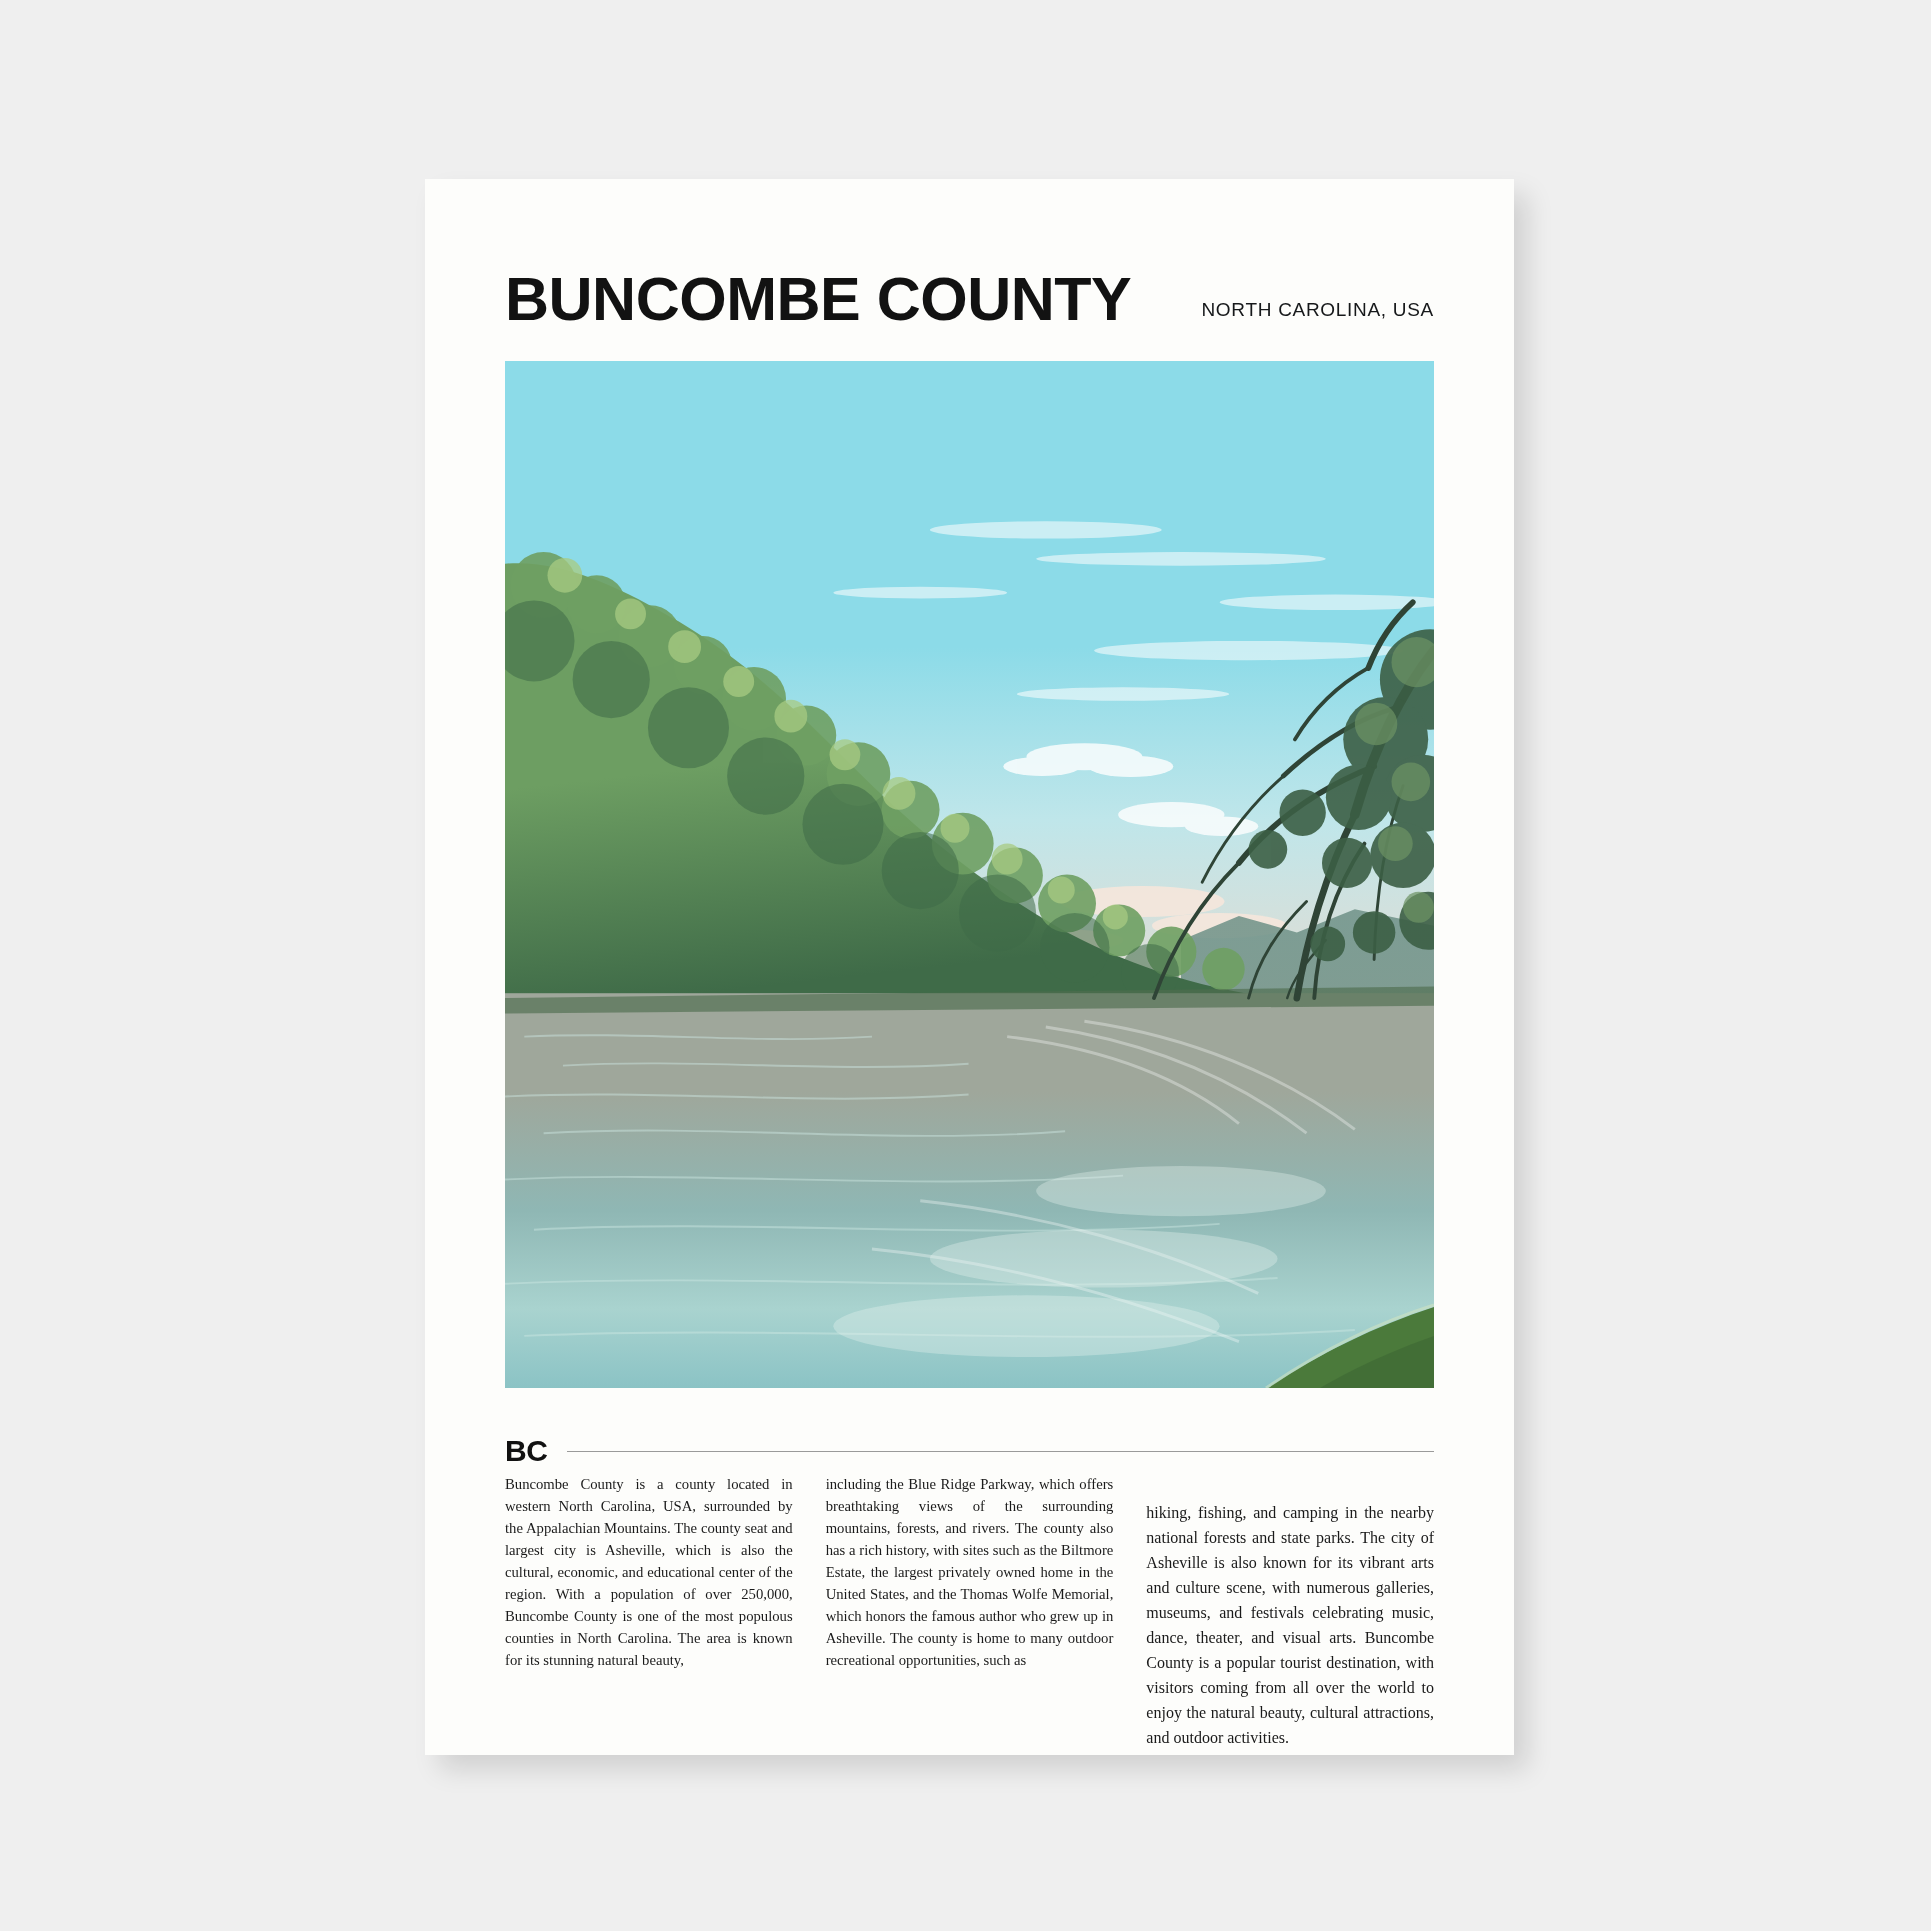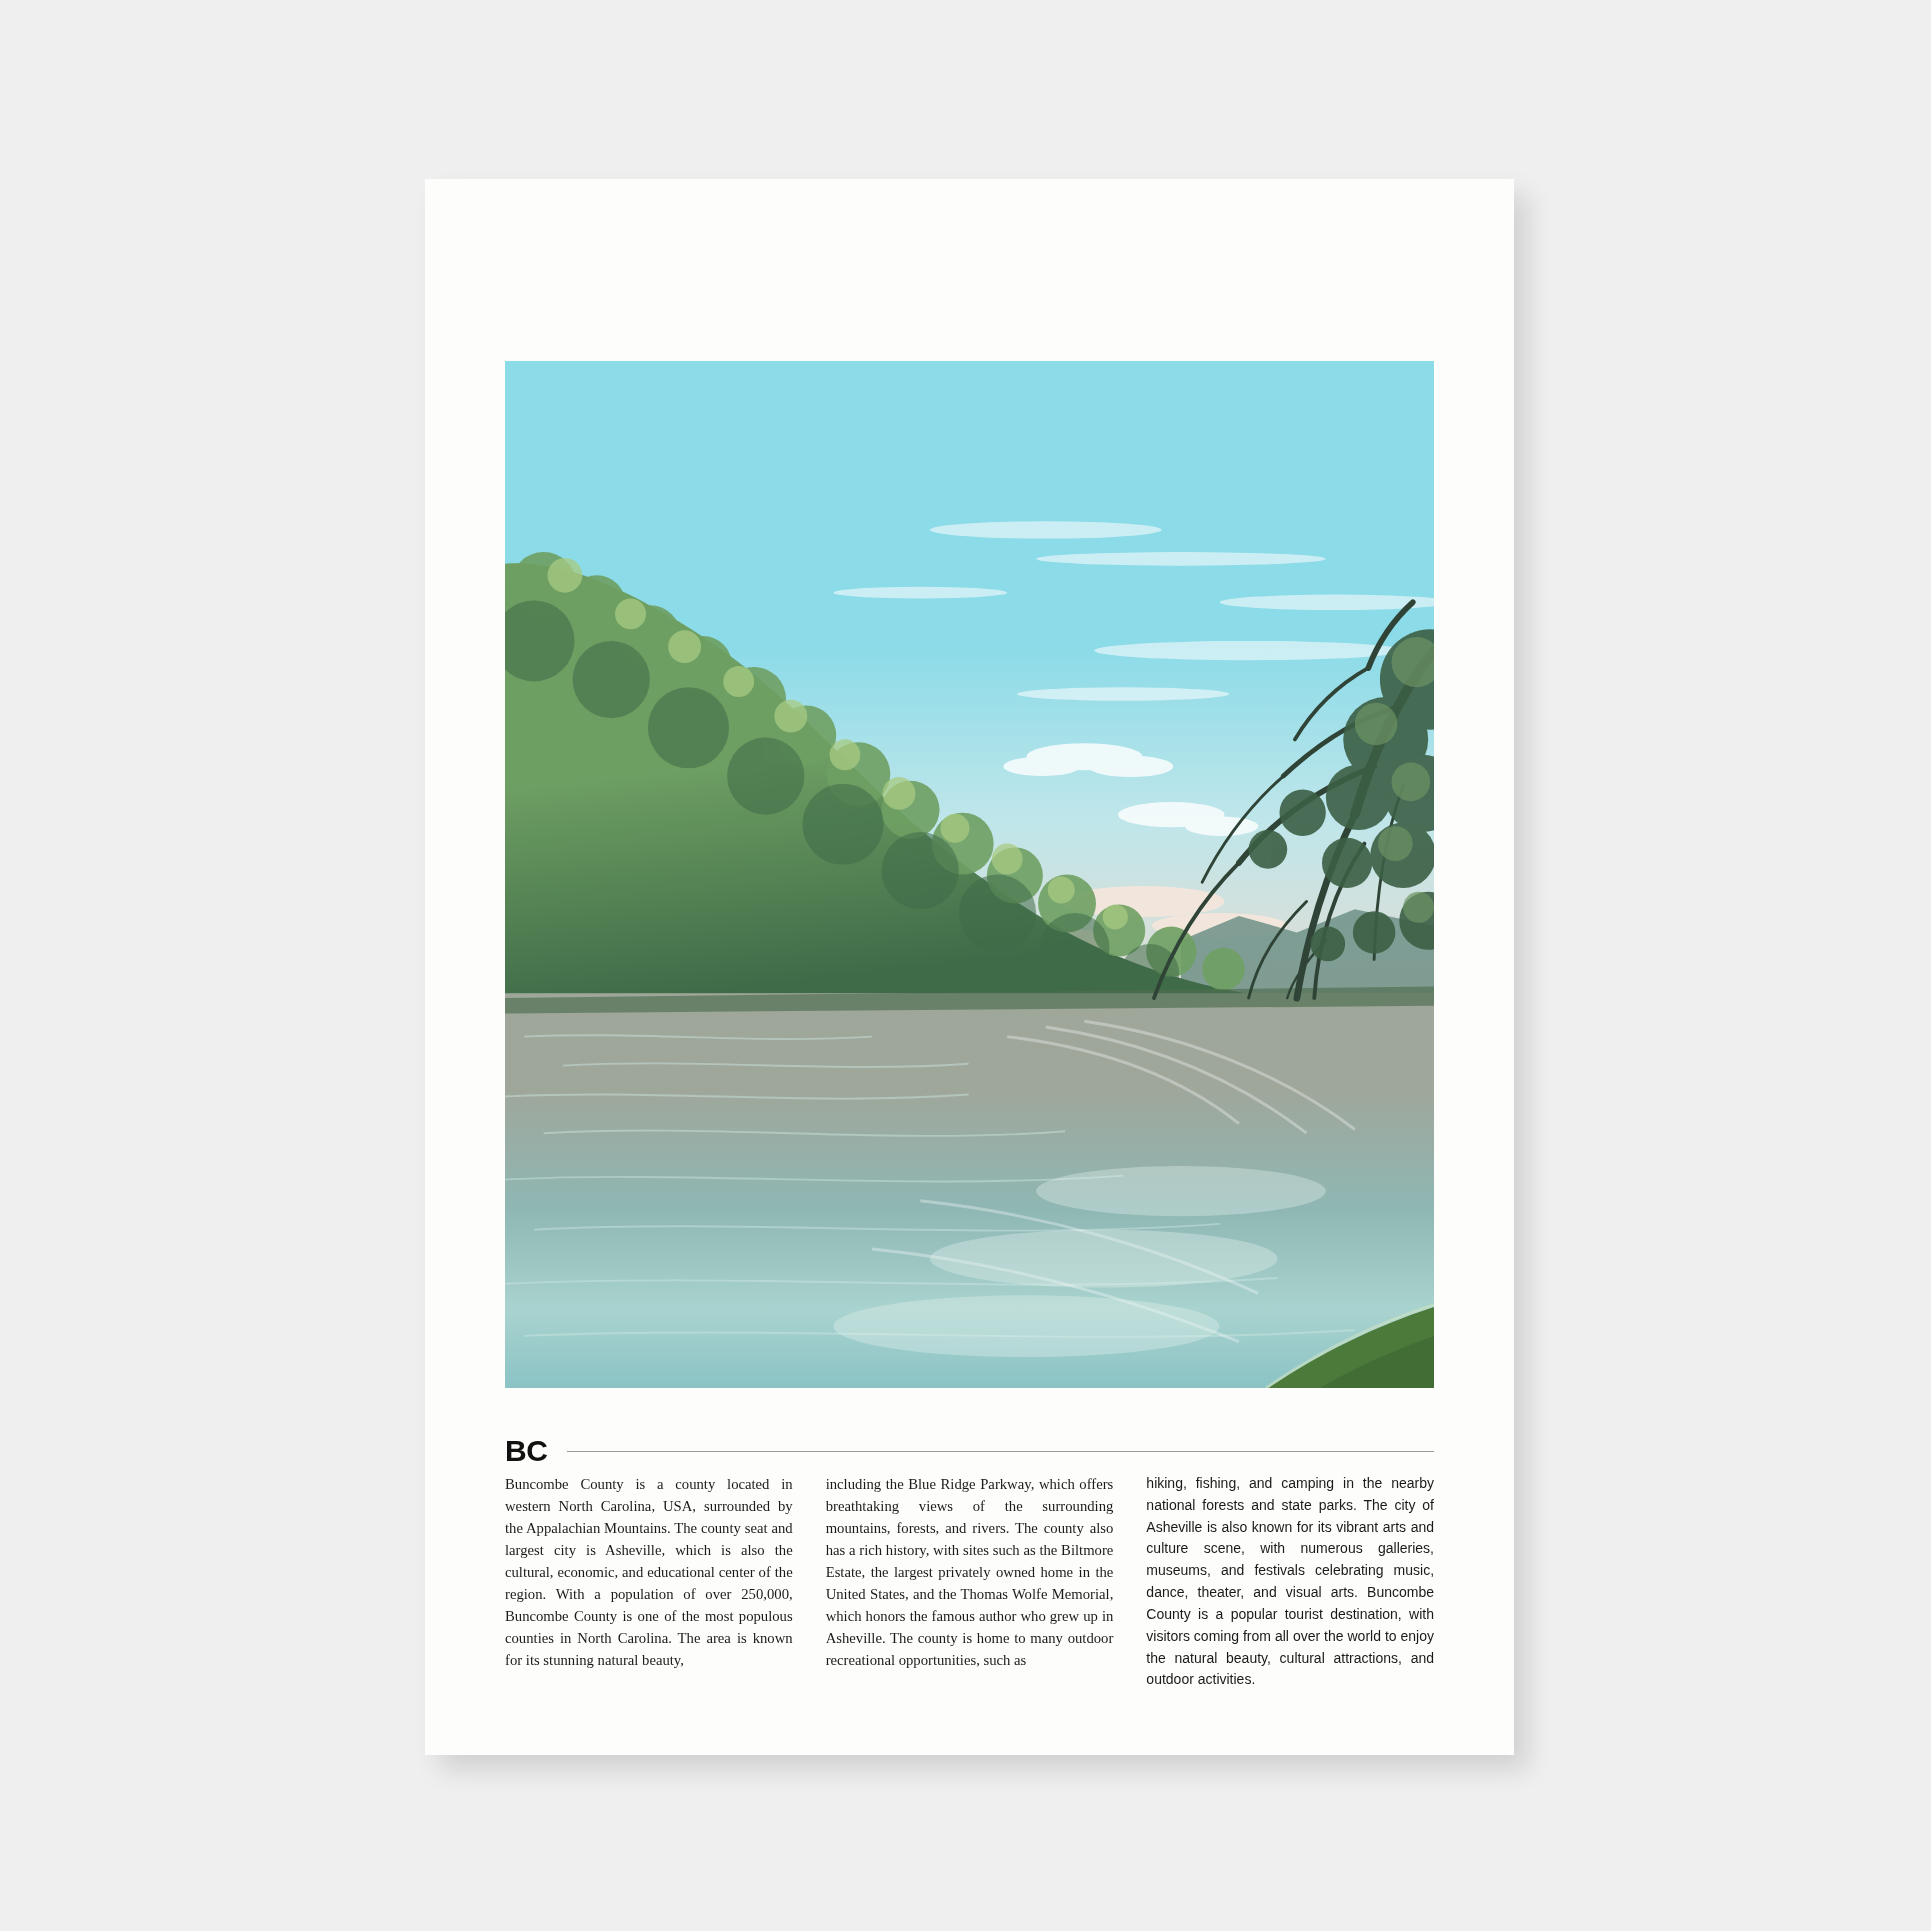--- a/index.html
+++ b/index.html
@@ -120,33 +120,38 @@
     width: 293px;
     font-family: "Liberation Serif", serif;
     font-size: 14.7px;
     line-height: 1.5;
     color: #1a1a1a;
     text-align: justify;
     hyphens: auto;
   }
 
   .col.sans {
-    font-family: Liberation Sans, sans-serif;
-    font-size: 14px;
+    font-family: Liberation Serif, serif;
+    font-size: 16px;
     line-height: 1.56;
+    margin-top: 28px;
   }
 </style>
 </head>
 <body>
 
 <div id="stage">
 
   <div class="poster">
     <div class="poster-inner">
 
+      <div class="header">
+        <div class="title">BUNCOMBE COUNTY</div>
+        <div class="subtitle">NORTH CAROLINA, USA</div>
+      </div>
 
       <div class="photo">
         <svg viewBox="0 0 962 1064" preserveAspectRatio="none">
           <defs>
             <linearGradient id="sky" x1="0" y1="0" x2="0" y2="1">
               <parameter name="stop" stop-color="#63cde0"></parameter>
               <stop offset="0.45" stop-color="#8cdbe8"></stop>
               <stop offset="0.72" stop-color="#bfe6ea"></stop>
               <stop offset="1" stop-color="#e3dcd2"></stop>
             </linearGradient>

